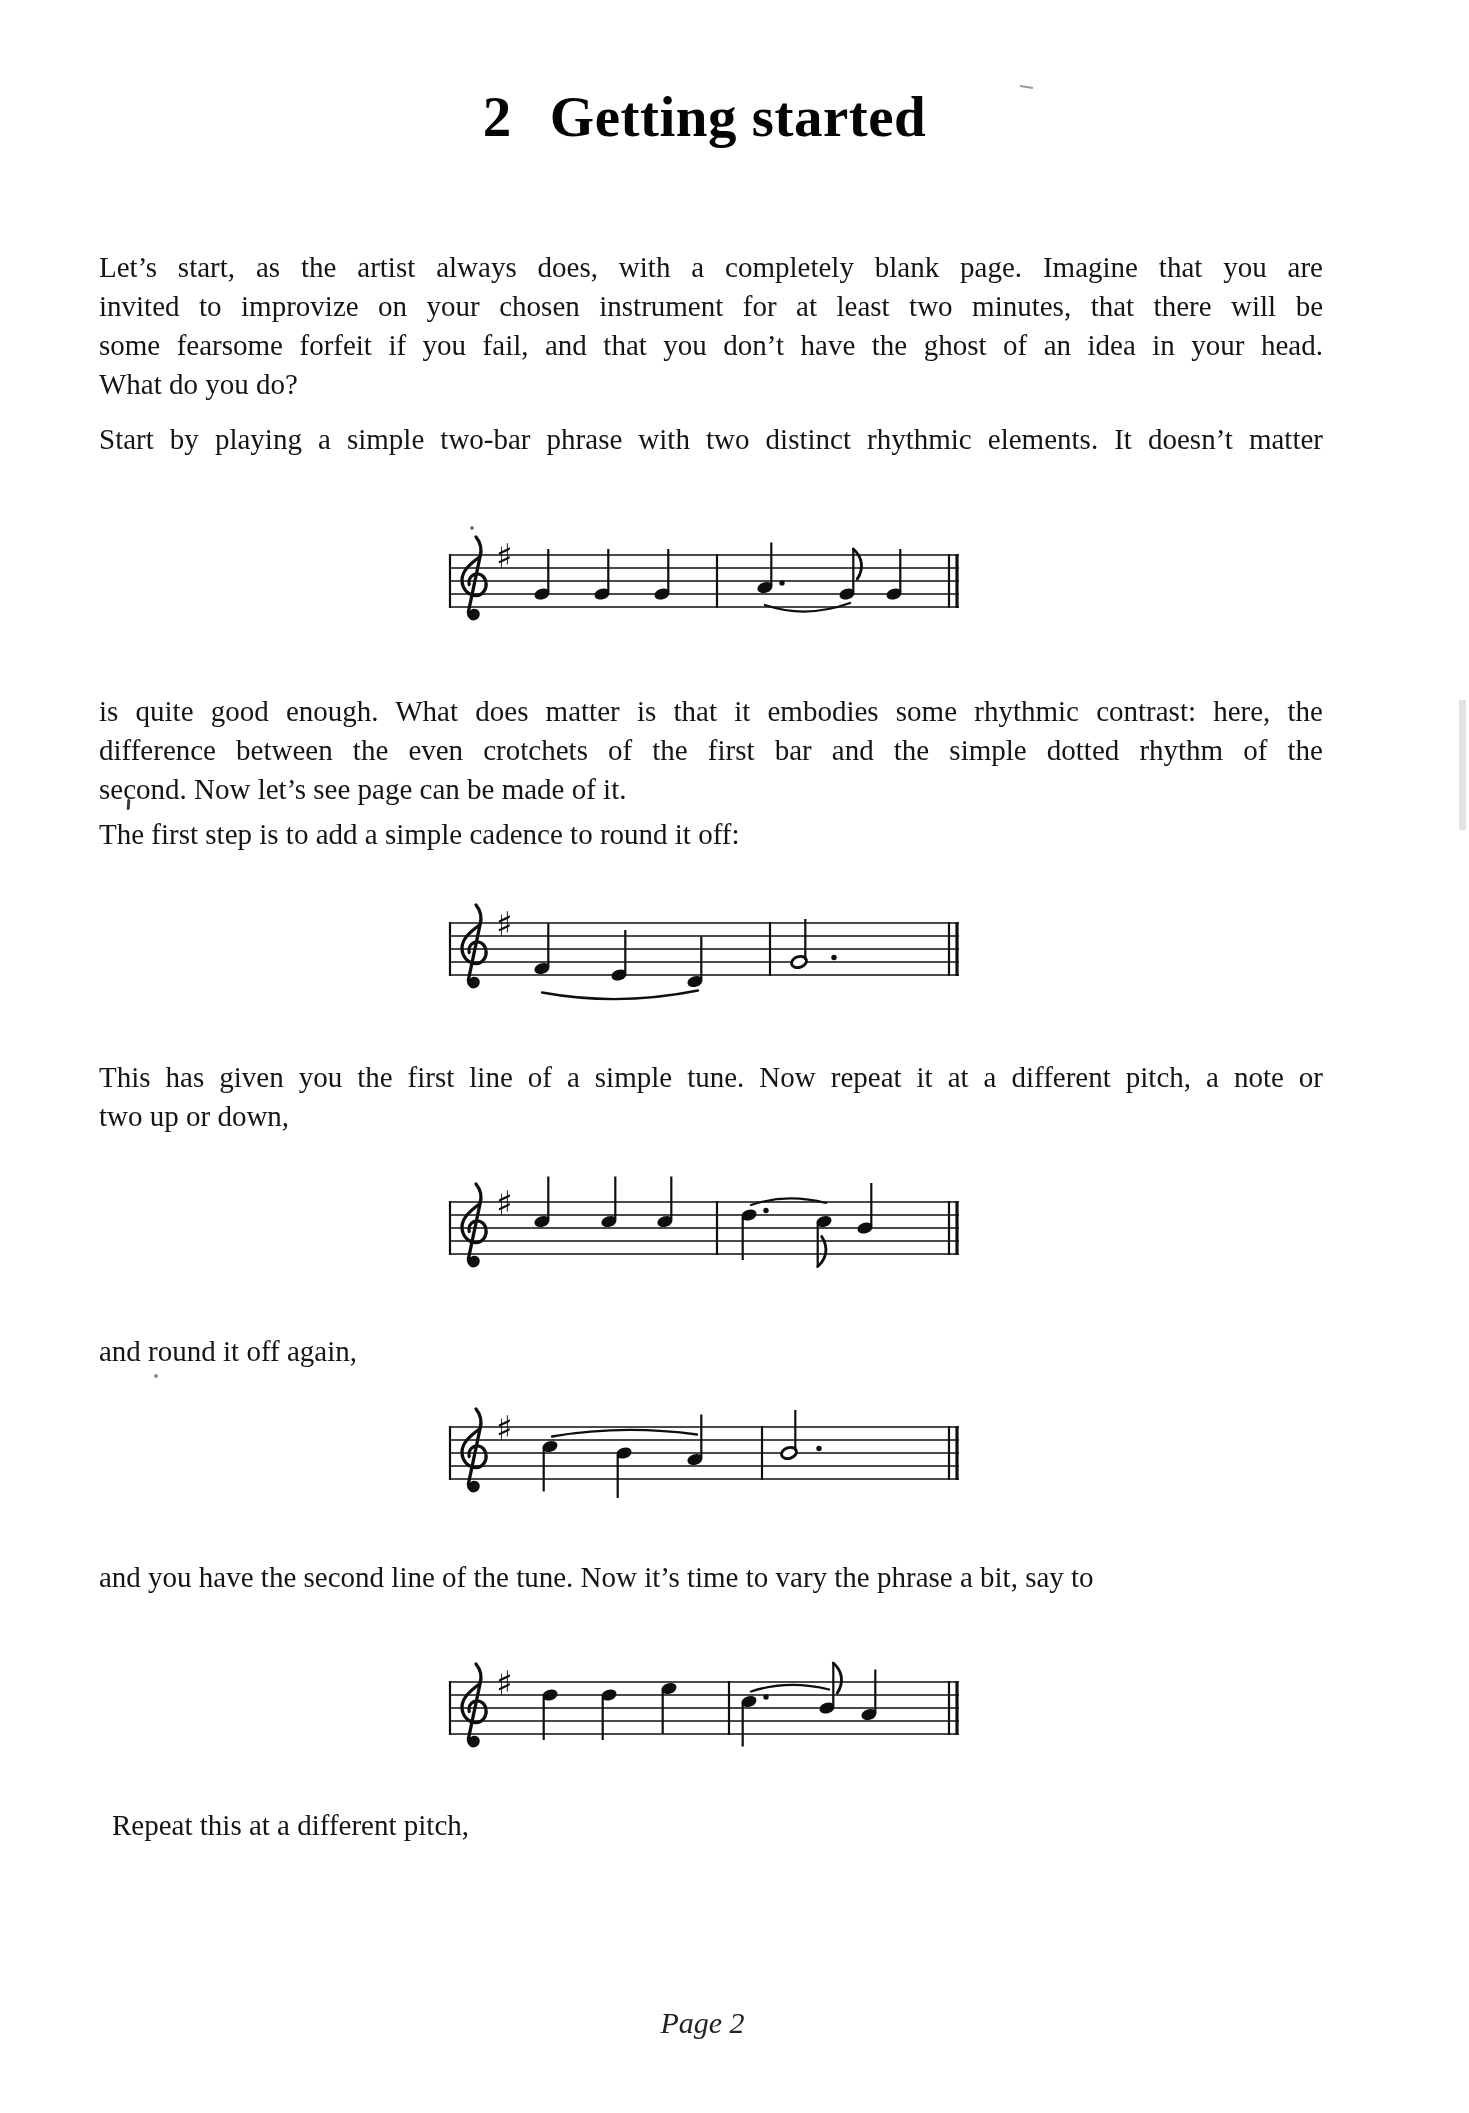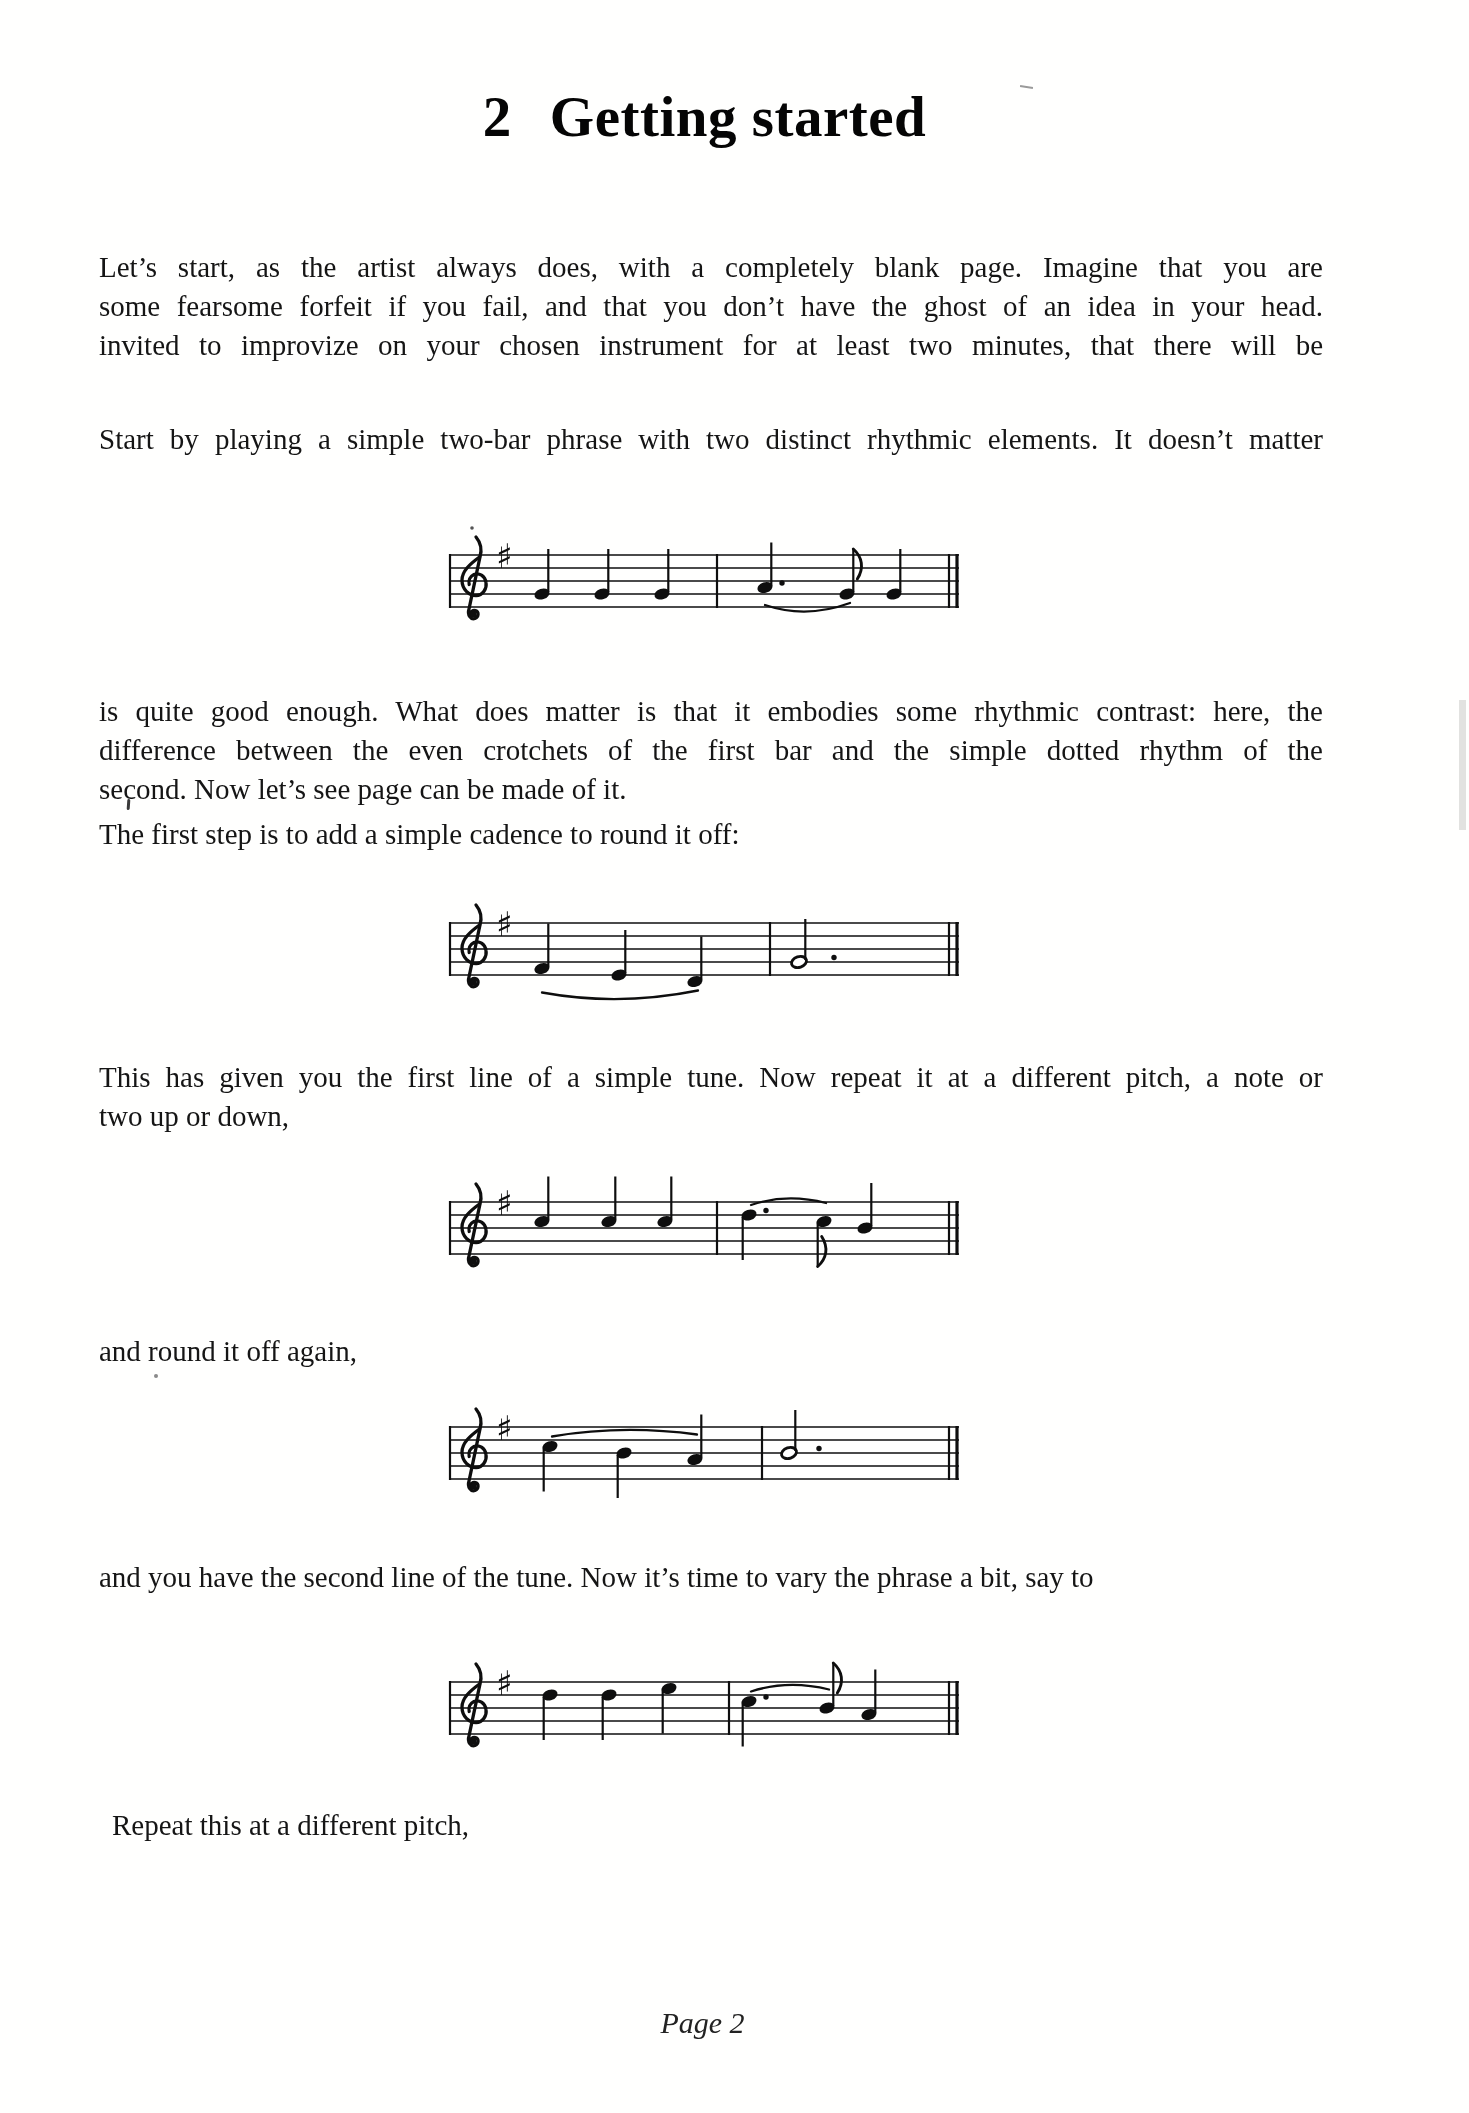--- a/index.html
+++ b/index.html
@@ -28,22 +28,23 @@
 <body>
 
 <div class="page">
 
   <div class="title">
     <span class="num">2</span><span>Getting started</span>
   </div>
 
   <div class="para" style="top:248px">
       <div class="pline"><span style="word-spacing: 13.6312px;">Let’s start, as the artist always does, with a completely blank page.  Imagine that you are</span></div>
+      <div class="pline"><span style="word-spacing: 12.2302px;">invited to improvize on your chosen instrument for at least two minutes, that there will be</span></div>
       <div class="pline"><span style="word-spacing: 9.24132px;">some fearsome forfeit if you fail, and that you don’t have the ghost of an idea in your head.</span></div>
-      <div class="pline"><span style="word-spacing: 12.2302px;">invited to improvize on your chosen instrument for at least two minutes, that there will be</span></div>
+      <div class="pline"><span>What do you do?</span></div>
     </div>
 
   <div class="para" style="top:420px">
       <div class="pline"><span style="word-spacing: 8.82589px;">Start by playing a simple two-bar phrase with two distinct rhythmic elements.  It doesn’t matter</span></div>
     </div>
 
   <div class="music" style="top:525px">
     <svg width="524" height="138" viewBox="0 0 524 138">
         <line x1="8" y1="30" x2="517" y2="30" stroke="#0e0e0e" stroke-width="1.7"></line>
         <line x1="8" y1="43" x2="517" y2="43" stroke="#0e0e0e" stroke-width="1.7"></line>

